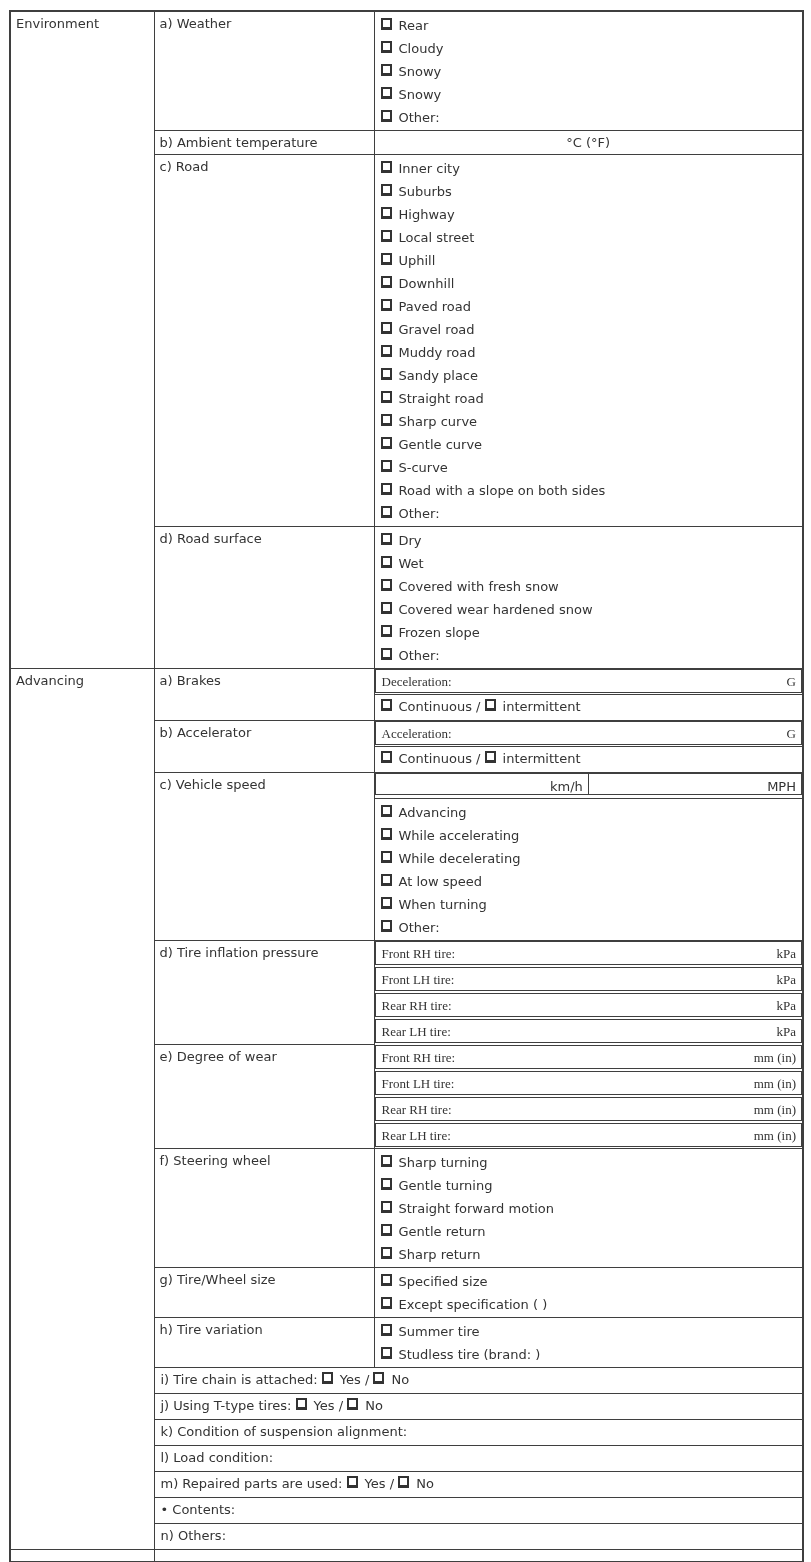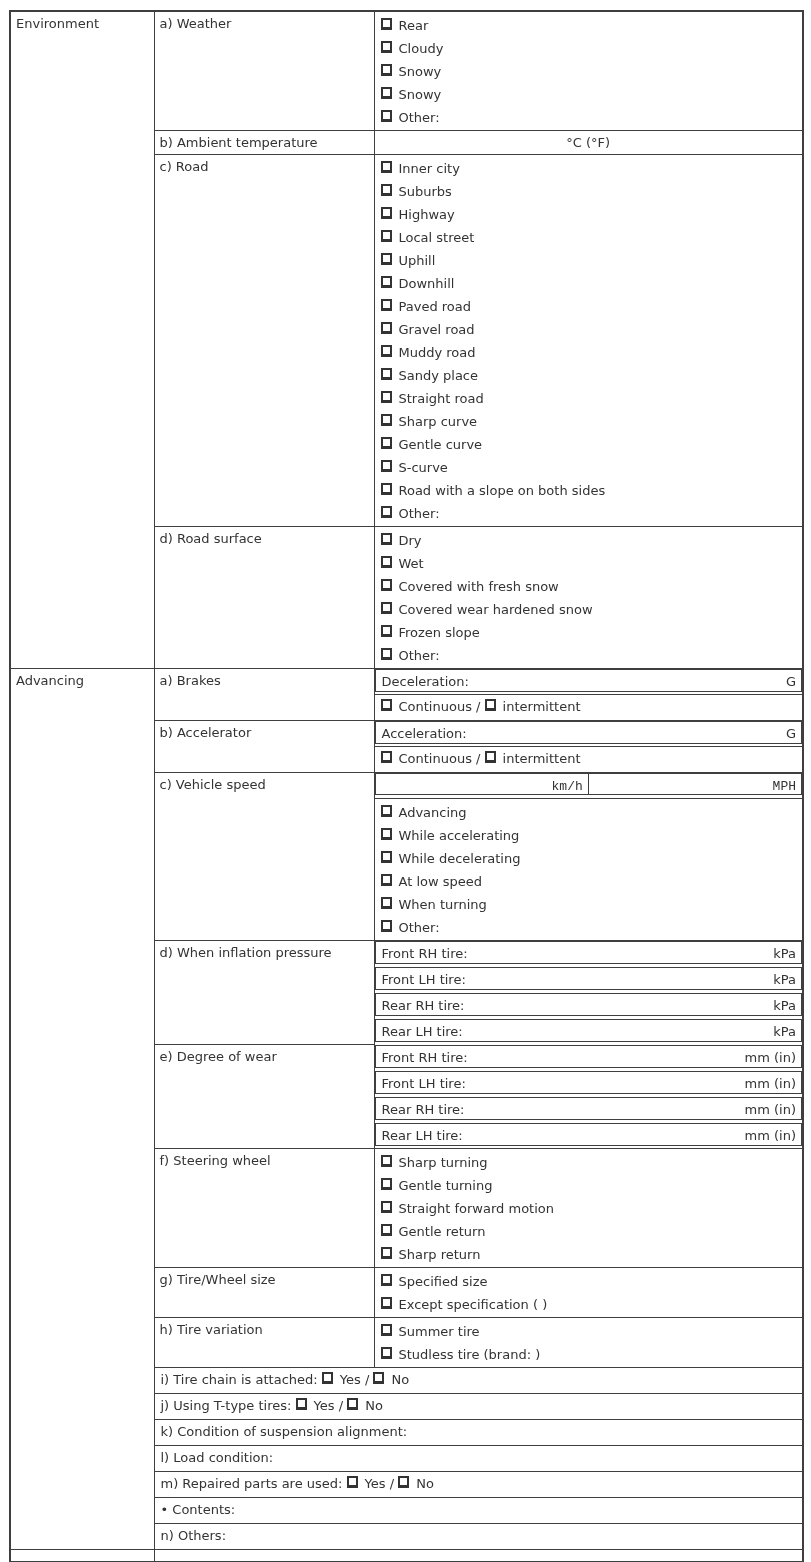--- a/index.html
+++ b/index.html
@@ -26,24 +26,24 @@
   }
   .c1,.c2{white-space:nowrap;}
   .opts{padding:2px 4px 1px 6px;}
   .opt{line-height:23px;white-space:nowrap;}
   .cb{
     display:inline-block;width:7px;height:7px;
     border:2px solid var(--text);border-bottom-width:3px;
     margin-right:7px;
   }
   .kv{display:flex;justify-content:space-between;padding:4px 5px 2px 6px;}
-  .kv span{white-space:nowrap;}
+  .kv span{white-space:nowrap;font-family:Liberation Serif, serif;}
   .inline-opts{padding:4px 5px 2px 6px;white-space:nowrap;margin-top:48px;}
   .unit-right{text-align:center;padding-right:5px;}
-  .split{display:flex;padding:0;font-family:Liberation Mono, monospace;}
+  .split{display:flex;padding:0;}
   .half{flex:1;text-align:right;padding:5px 5px 0 0;white-space:nowrap;}
   .half + .half{border-left:1px solid var(--border);}
   .full{padding:4px 5px 2px 6px;white-space:nowrap;}
   tr.h26{height:26px;}
   tr.h24{height:24px;}
   tr.stub{height:12px;}
 </style>
 </head>
 <body>
 
@@ -179,21 +179,21 @@
 
         <div class="opt"><span class="cb"></span><span>At low speed</span></div>
 
         <div class="opt"><span class="cb"></span><span>When turning</span></div>
 
         <div class="opt"><span class="cb"></span><span>Other:</span></div>
       </td>
   </tr>
 
   <tr class="h26">
-    <td class="c2" rowspan="4">d) When inflation pressure</td>
+    <td class="c2" rowspan="4">d) Tire inflation pressure</td>
     <td class="kv">
       <span>Front RH tire:</span>
       <span>kPa</span>
     </td>
   </tr>
   <tr class="h26">
     <td class="kv">
       <span>Front LH tire:</span>
       <span>kPa</span>
     </td>

